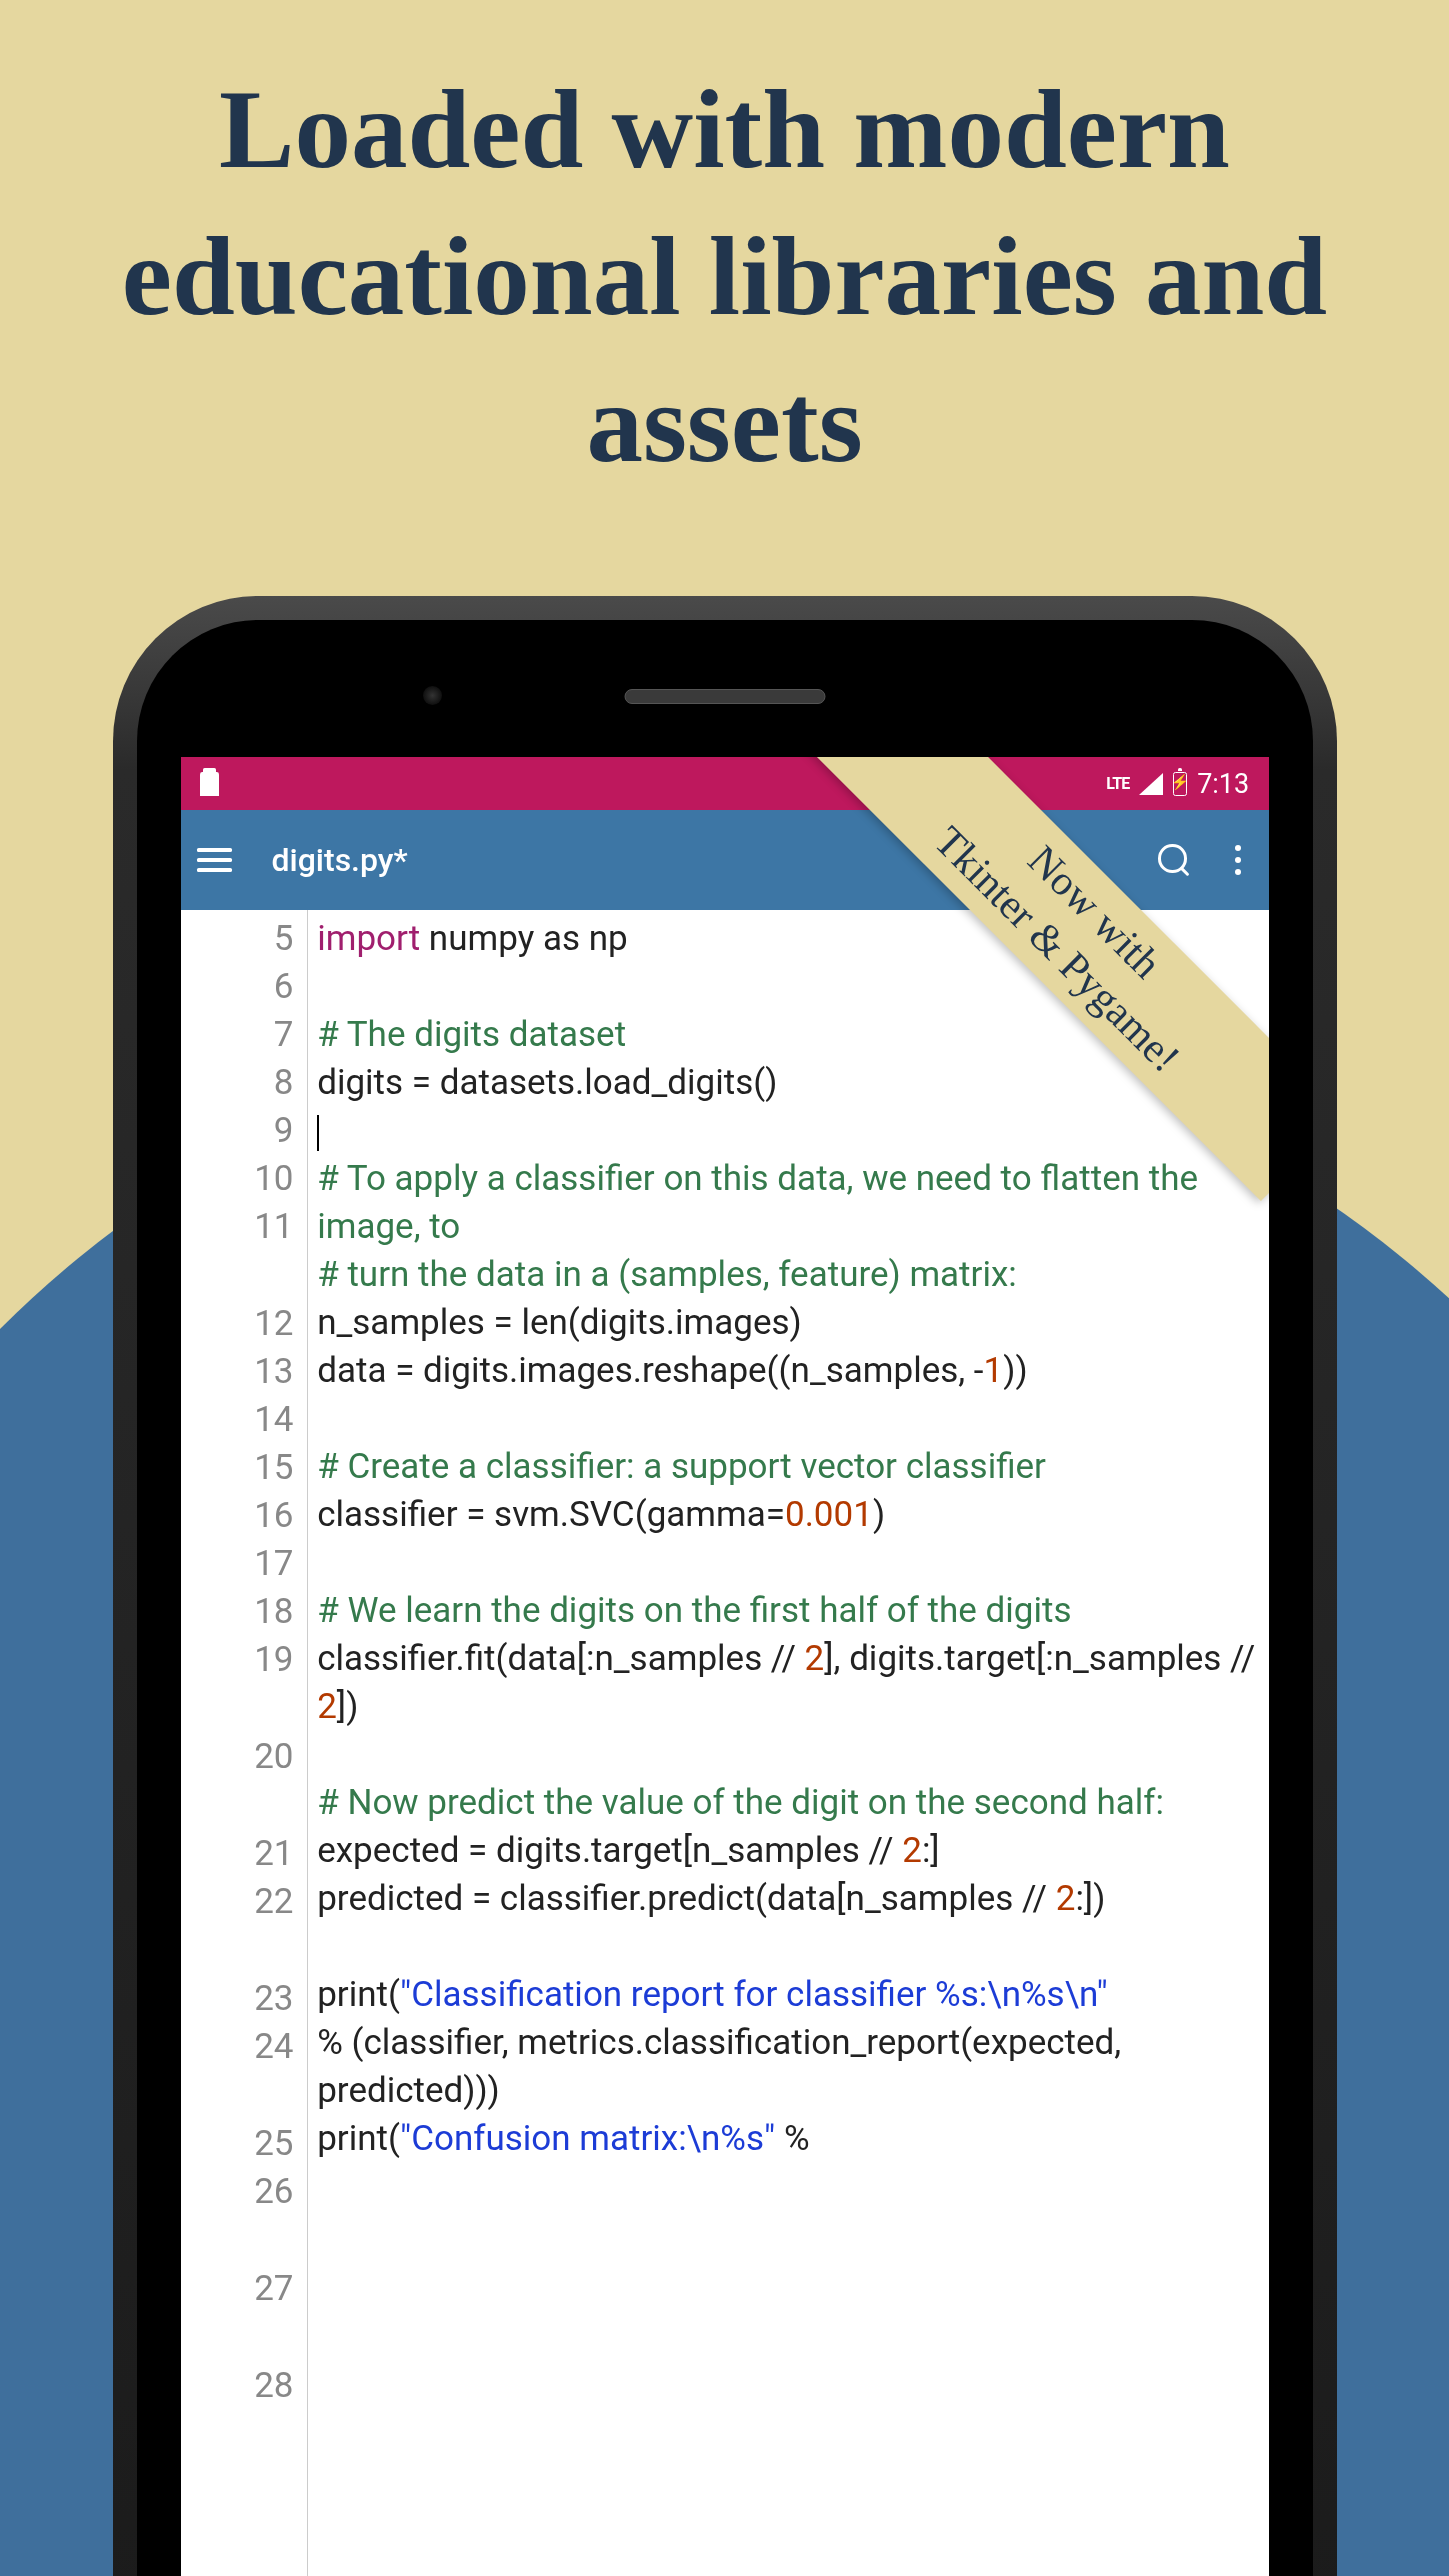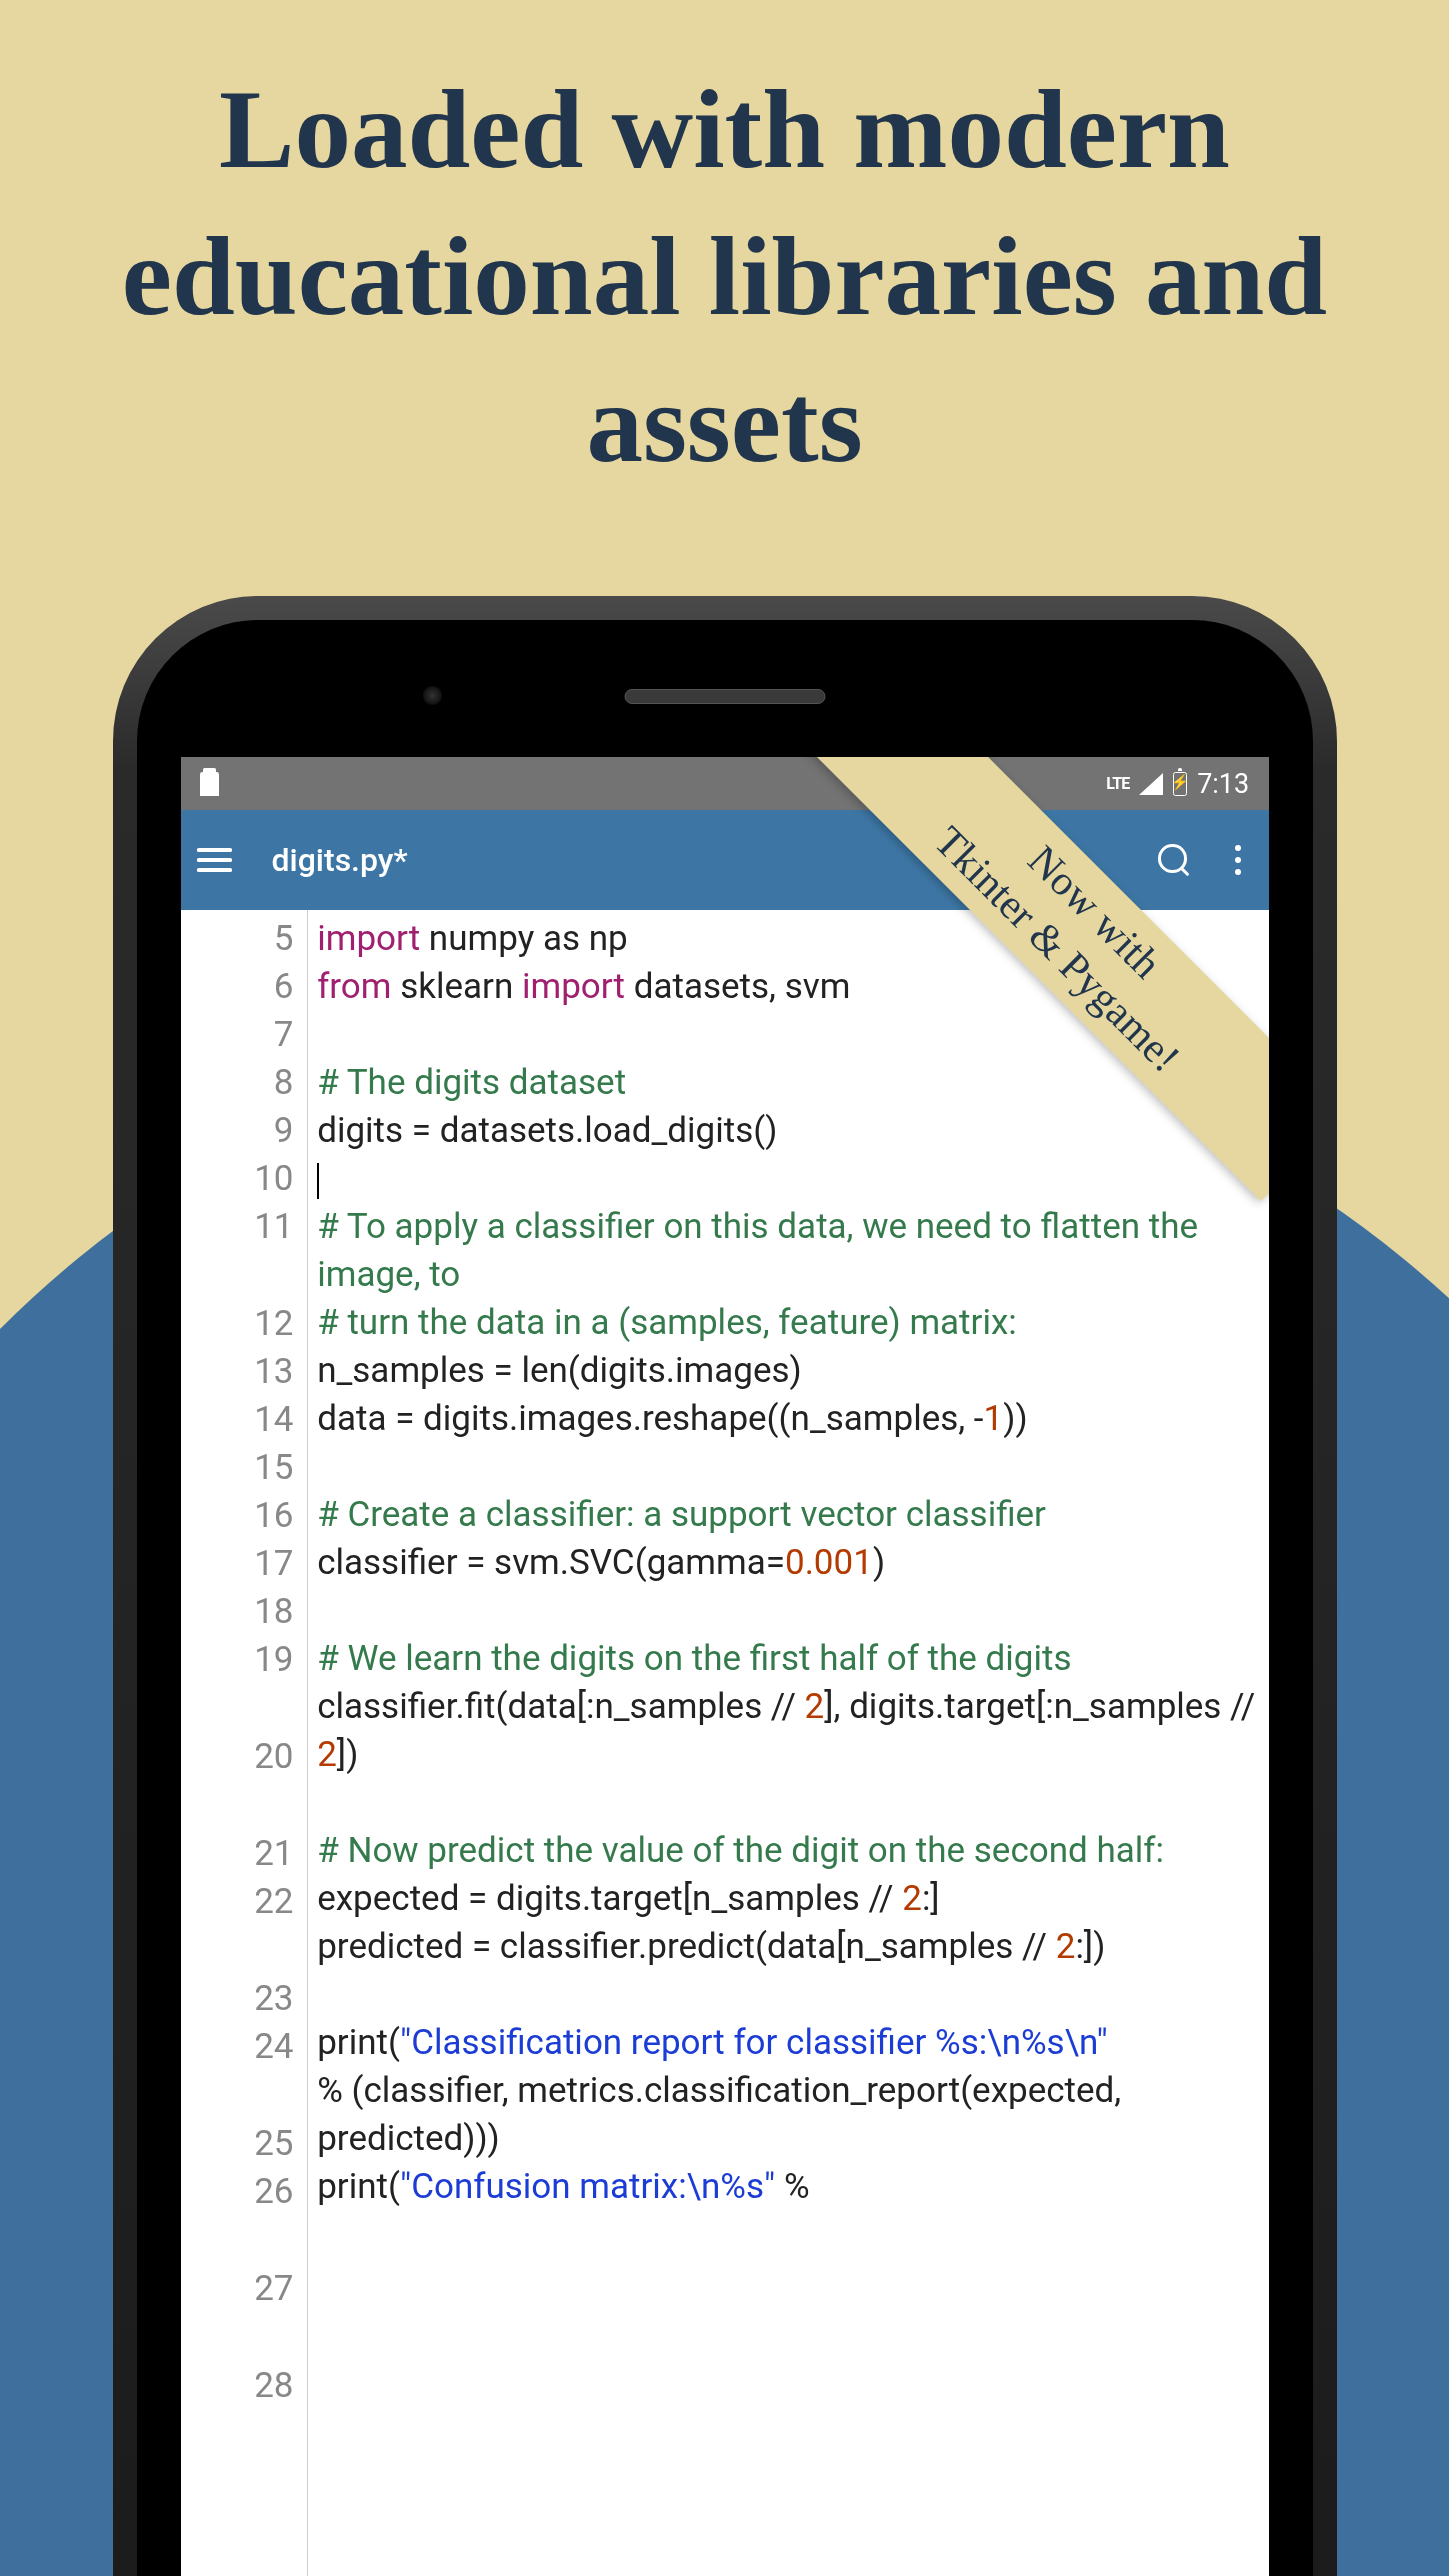--- a/index.html
+++ b/index.html
@@ -80,21 +80,21 @@
   position: absolute;
   top: 161px;
   left: 68px;
   right: 68px;
   bottom: 0;
   background: #fff;
   overflow: hidden;
 }
 .statusbar {
   height: 53px;
-  background: #737373;
+  background: #be185d;
   display: flex;
   align-items: center;
   justify-content: space-between;
   padding: 0 19.3px;
   color: #fff;
 }
 .statusbar-left { display: flex; align-items: center; }
 .sd-icon {
   width: 19.3px; height: 24px;
   background: #fff;
@@ -326,21 +326,20 @@
           <div style="height: 97px;">22</div>
           <div style="height: 48px; text-align: right;">23</div>
           <div style="height: 97px;">24</div>
           <div style="height: 48px;">25</div>
           <div style="height: 97px;">26</div>
           <div style="height: 97px;">27</div>
           <div style="height: 48px;">28</div>
         </div>
       <div class="code" id="code">
           <div class="code-line"><span class="kw">import</span><span> numpy as np</span></div>
-          <div class="code-line"><span class="kw">from</span><span> sklearn </span><span class="kw">import</span><span> datasets, svm</span></div>
           <div class="code-line"></div>
           <div class="code-line"><span class="com"># The digits dataset</span></div>
           <div class="code-line"><span>digits = datasets.load_digits()</span></div>
           <div class="code-line"><span class="cursor"></span></div>
           <div class="code-line"><span class="com"># To apply a classifier on this data, we need to flatten the image, to</span></div>
           <div class="code-line"><span class="com"># turn the data in a (samples, feature) matrix:</span></div>
           <div class="code-line"><span>n_samples = len(digits.images)</span></div>
           <div class="code-line"><span>data = digits.images.reshape((n_samples, -</span><span class="num">1</span><span>))</span></div>
           <div class="code-line"></div>
           <div class="code-line"><span class="com"># Create a classifier: a support vector classifier</span></div>

